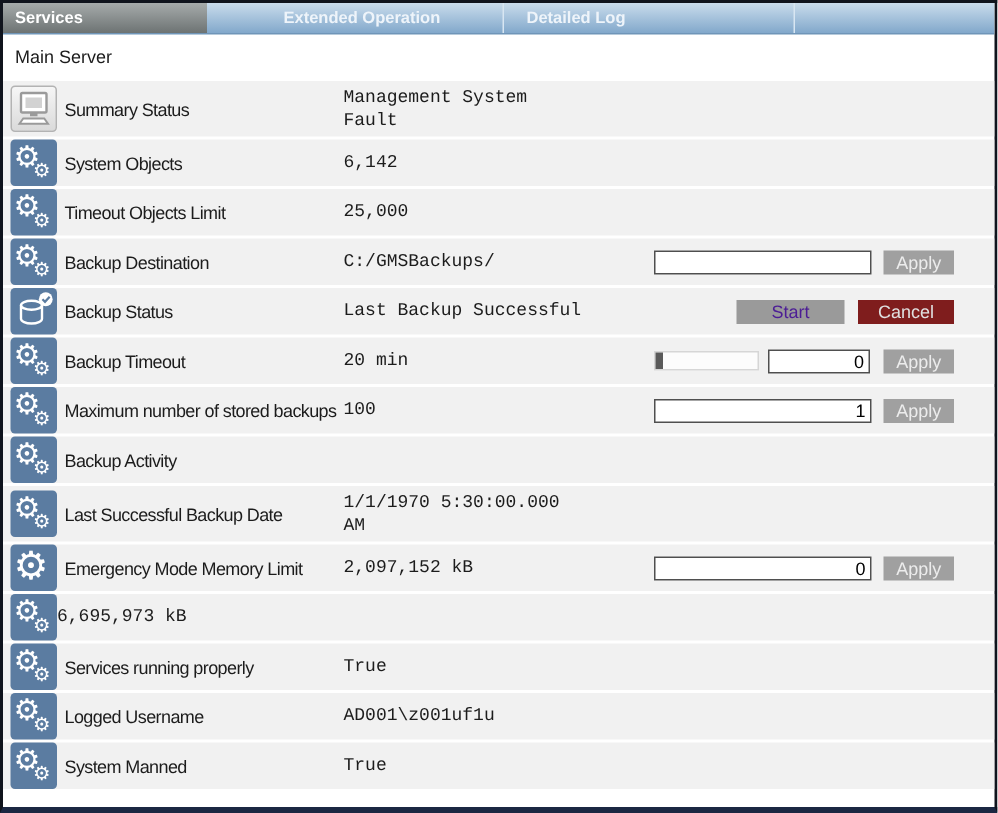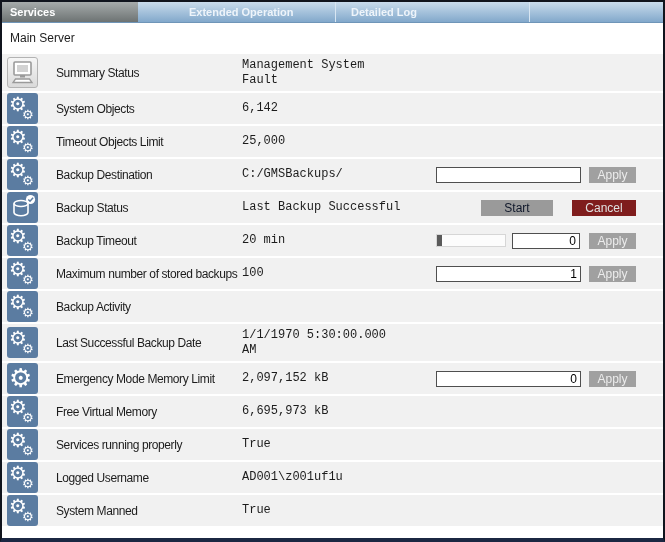--- a/index.html
+++ b/index.html
@@ -40,35 +40,35 @@
   .icon.blue { background:#5b7ca1; }
   .icon span { position:absolute; color:#fff; font-family:"DejaVu Sans", sans-serif; line-height:1; }
   .g1 { font-size:20px; top:1px; left:2px; }
   .g2 { font-size:13px; top:15px; left:15px; }
   .g-single { font-size:26px; top:2px; left:2px; }
   .icon.sum {
     background:linear-gradient(#f6f6f6, #dadada);
     border:1px solid #b3b3b3; width:29px; height:29px;
   }
   .label {
-    width:186px; margin-left:18px; flex:none;
+    width:186px; margin-left:5px; flex:none;
     font-size:12px; letter-spacing:-0.4px; color:#1c1c1c; white-space:nowrap;
   }
   .value {
     flex:1; min-width:0; font-size:12px; color:#1c1c1c;
     white-space:pre-line; line-height:15px;font-family:Liberation Mono, monospace;
   }
   .controls { margin-left:auto; display:flex; align-items:center; flex:none; }
   
   .btn {
     height:16px; line-height:16px; font-size:12px; text-align:center;
     border:none; padding:0; font-family:inherit; cursor:pointer;
   }
   .btn.apply  { width:47px; background:#a0a0a0; color:#ececec; }
-  .btn.start  { width:72px; background:#9a9a9a; color:#0f172a; margin-right:19px; }
+  .btn.start  { width:72px; background:#9a9a9a; color:#4c1d95; margin-right:9px; }
   .btn.cancel { width:64px; background:#7f1d1d; color:#e0e0e0; }
   .txt {
     height:14px; border:1px solid #4f4f4f; background:#fff;
     font-size:12px; font-family:inherit; padding:0 3px; margin:0;
   }
   .txt.wide   { width:137px; margin-right:8px; }
   .txt.narrow { width:60px;  margin-right:9px; }
   .txt.num    { text-align:right; }
   .slider {
     width:68px; height:11px; background:#fcfcfc; border:1px solid #d6d6d6;
@@ -211,21 +211,20 @@
         <input type="text" class="txt wide num" value="0" style="">
         <button class="btn apply">Apply</button>
       </div>
     </div>
 
     <div class="row">
       <div class="icon blue">
           <span class="g1">⚙</span>
           <span class="g2">⚙</span>
         </div>
-      <div class="label">Free Virtual Memory</div>
       <div class="value">6,695,973 kB</div>
     </div>
 
     <div class="row">
       <div class="icon blue">
           <span class="g1">⚙</span>
           <span class="g2">⚙</span>
         </div>
       <div class="label">Services running properly</div>
       <div class="value">True</div>

